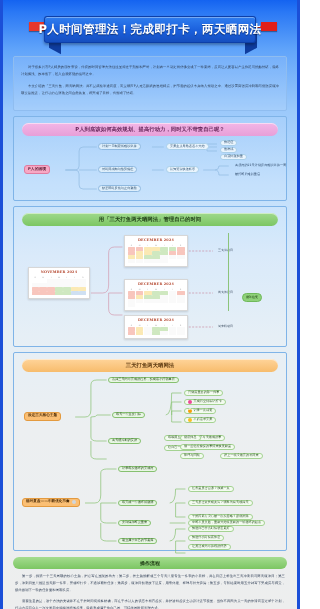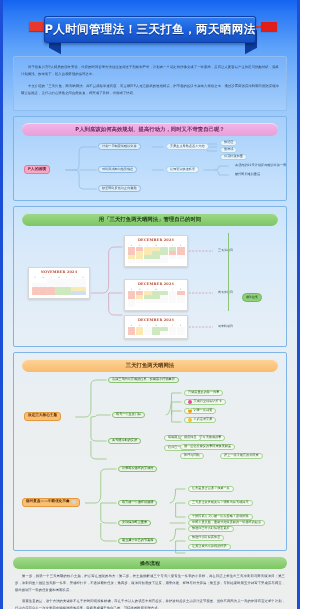--- a/index.html
+++ b/index.html
@@ -204,21 +204,21 @@
 <body>
 
 <div id="page">
 
   <div class="ribbon-wrap">
     <div class="ribbon-tail left"></div>
     <div class="tail-line left"></div>
     <div class="ribbon-fold l"></div>
     <div class="ribbon-fold r"></div>
     <div class="ribbon">
-      <span class="ribbon-text">P人时间管理法！三天打鱼，两天晒网法</span>
+      <span class="ribbon-text">P人时间管理法！完成即打卡，两天晒网法</span>
     </div>
     <div class="tail-line right"></div>
     <div class="ribbon-tail right"></div>
   </div>
 
   <div class="paper">
     <p class="para">对于很多具有P人特质的朋友来说，传统的时间管理方法往往显得过于刻板和严苛，计划表一旦制定就仿佛变成了一种束缚，反而让人更容易产生拖延与抵触情绪，最终计划搁浅、效率低下，陷入自我怀疑的循环之中。</p>
     <p class="para">本文介绍的「三天打鱼，两天晒网法」并不是鼓励半途而废，而是顺应P人灵活跳跃的思维特点，把节奏的起伏本身纳入规划之中。通过设置高强度冲刺期与低强度缓冲期交替推进，让行动力在张弛之间自然恢复，既完成了目标，也照顾了情绪。</p>
   </div>
 

